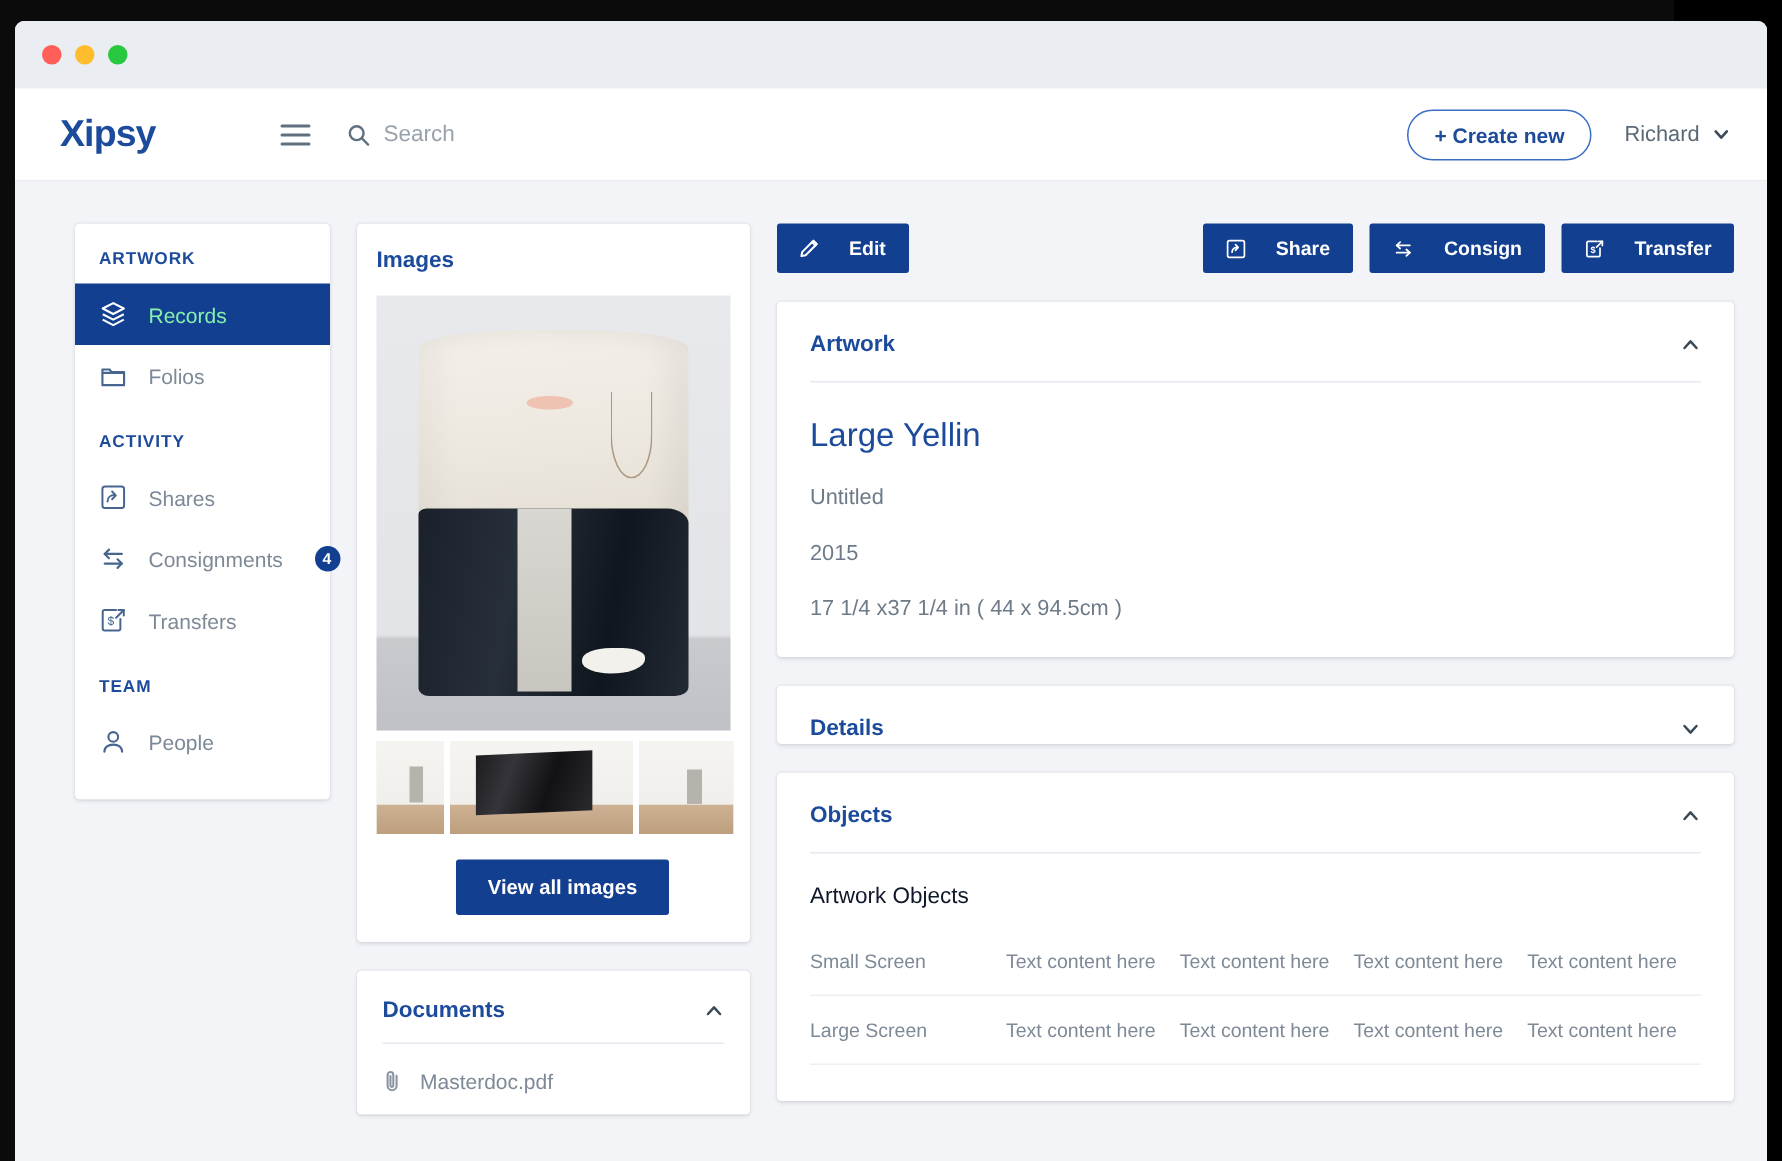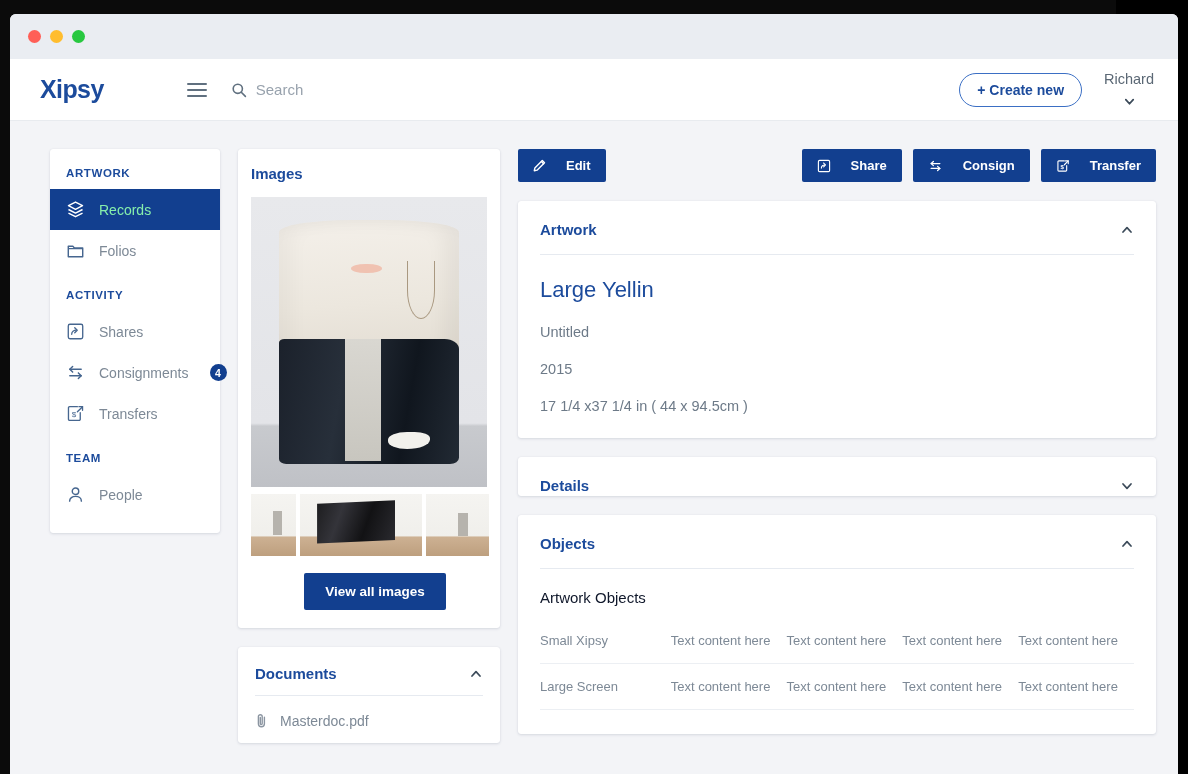--- a/index.html
+++ b/index.html
@@ -36,21 +36,21 @@
   .hamburger { margin-left: 83px; display: flex; flex-direction: column; gap: 4px; cursor: pointer; }
   .hamburger span { display: block; width: 20px; height: 2px; background: #60707f; border-radius: 1px; }
   .searchbox { margin-left: 24px; display: flex; align-items: center; gap: 9px; cursor: text; }
   .search-ph { font-size: 15px; color: #98a2ad; }
   .spacer { flex: 1; }
   .create-btn {
     border: 1.5px solid #3b6fc4; color: #1c4b9c; background: #fff;
     border-radius: 20px; padding: 8px 17px; font-size: 14px; font-weight: 600;
     cursor: pointer; white-space: nowrap;
   }
-  .user-menu { margin-left: 22px; display: flex; align-items: center; gap: 8px; cursor: pointer; flex-direction: column; }
+  .user-menu { margin-left: 22px; display: flex; align-items: center; gap: 8px; cursor: pointer; }
   .user-name { font-size: 14.5px; color: #5b6875; }
 
   
   .page { display: flex; padding: 28px 22px 0 40px; gap: 18px; background: #f3f4f7; height: 653px; align-items: flex-start; }
 
   .card { background: #fff; border-radius: 3px; box-shadow: 0 1px 3px rgba(20,40,80,0.13), 0 0 1px rgba(20,40,80,0.10); }
 
   
   .sidebar { width: 170px; flex: 0 0 170px; padding: 0 0 18px 0; }
   .side-section { font-size: 11.5px; font-weight: 700; color: #1c4b9c; letter-spacing: 0.6px; padding: 18px 0 10px 16px; }
@@ -394,21 +394,21 @@
             <span class="chev">
               <svg width="14" height="14" viewBox="0 0 14 14" fill="none" stroke="#3b4a59" stroke-width="1.7" stroke-linecap="round" stroke-linejoin="round">
                   <polyline points="3,9 7,4.6 11,9"></polyline>
                 </svg>
             </span>
           </div>
           <div class="subhead">Artwork Objects</div>
           <table class="objects">
             <tbody id="objects-body">
                 <tr>
-                  <td>Small Xipsy</td>
+                  <td>Small Screen</td>
                   <td>Text content here</td>
                   <td>Text content here</td>
                   <td>Text content here</td>
                   <td>Text content here</td>
                 </tr>
                 <tr>
                   <td>Large Screen</td>
                   <td>Text content here</td>
                   <td>Text content here</td>
                   <td>Text content here</td>

